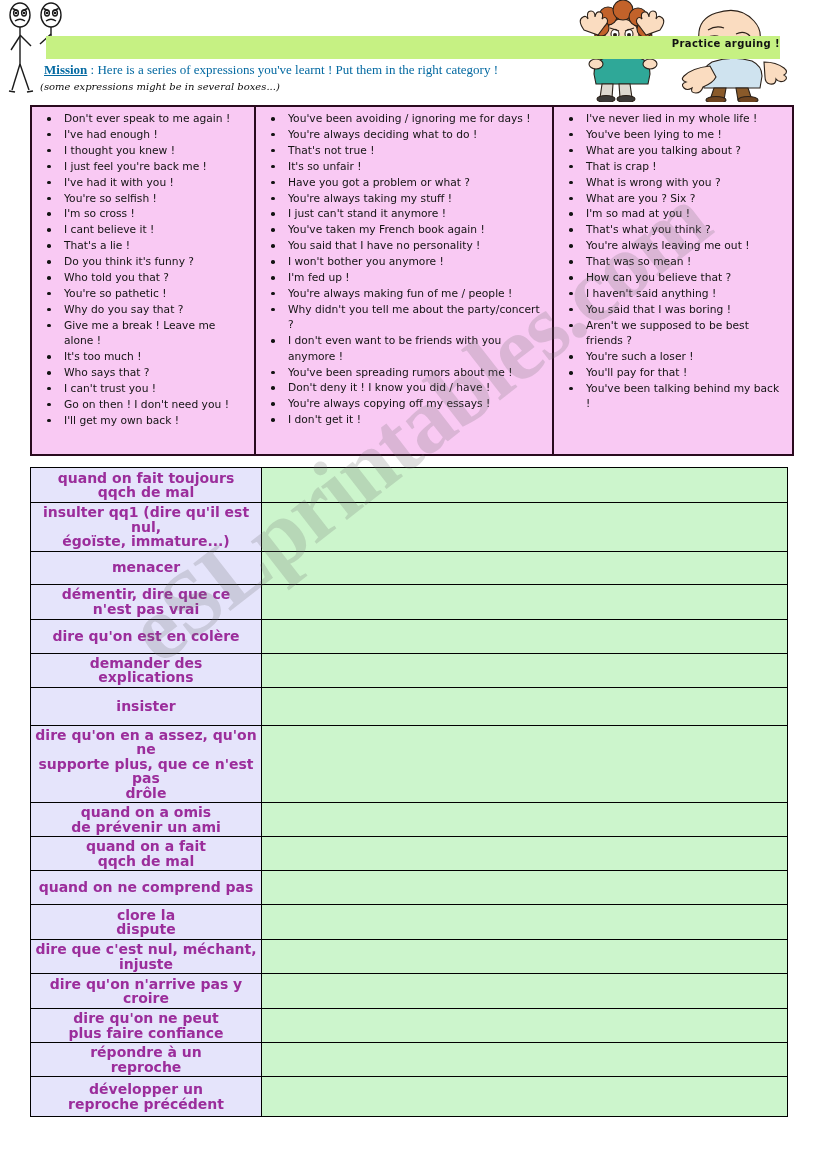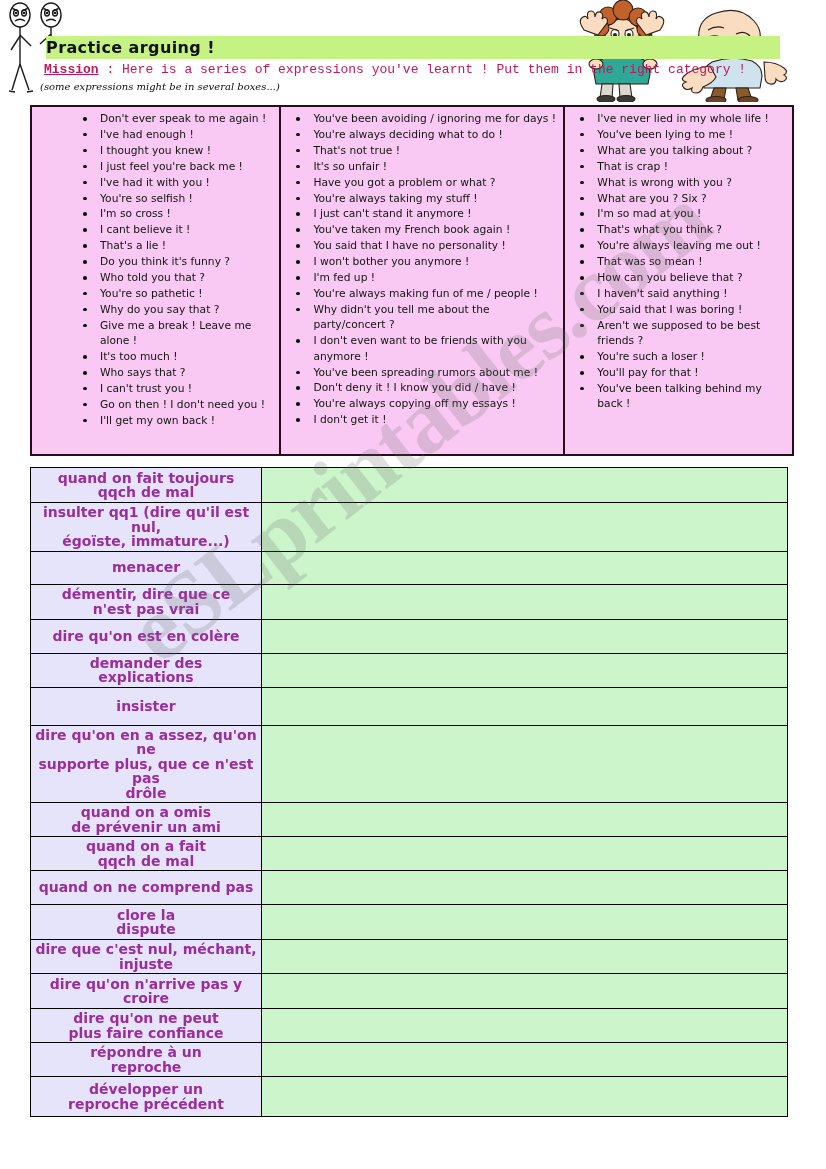--- a/index.html
+++ b/index.html
@@ -51,36 +51,36 @@
     top: 36px;
     width: 734px;
     height: 23px;
     background: #c6f183;
     z-index: 12;
   }
   #title-banner .title-text {
     position: absolute;
     left: 0; right: 0;
     top: 2px;
-    text-align: left;
+    text-align: right;
     font-family: "DejaVu Sans", sans-serif;
-    font-size: 16px;
+    font-size: 10px;
     font-weight: bold;
     color: #121212;
     letter-spacing: 0.4px;
   }
 
   #mission-line {
     position: absolute;
     left: 44px;
     top: 62px;
     z-index: 14;
-    font-family: Liberation Mono, monospace;
+    font-family: Liberation Serif, serif;
     font-size: 13px;
-    color: #be185d;
+    color: #0369a1;
     white-space: nowrap;
   }
   #mission-line .mission-word {
     font-weight: bold;
     text-decoration: underline;
   }
   #mission-sub {
     position: absolute;
     left: 40px;
     top: 81px;
@@ -116,21 +116,20 @@
     position: absolute;
     left: 30px;
     top: 105px;
     width: 764px;
     height: 351px;
     border: 2px solid #2a0a1e;
     background: #f9c9f3;
     box-sizing: border-box;
     display: flex;
     z-index: 20;
-    padding-left: 36px;
   }
   .expr-col {
     background: #f9c9f3;
     box-sizing: border-box;
     padding: 4px 2px 2px 2px;
     overflow: hidden;
   }
   .expr-col.col-0 { width: 224px; border-right: 2px solid #2a0a1e; }
   .expr-col.col-1 { width: 298px; border-right: 2px solid #2a0a1e; }
   .expr-col.col-2 { width: 238px; }

